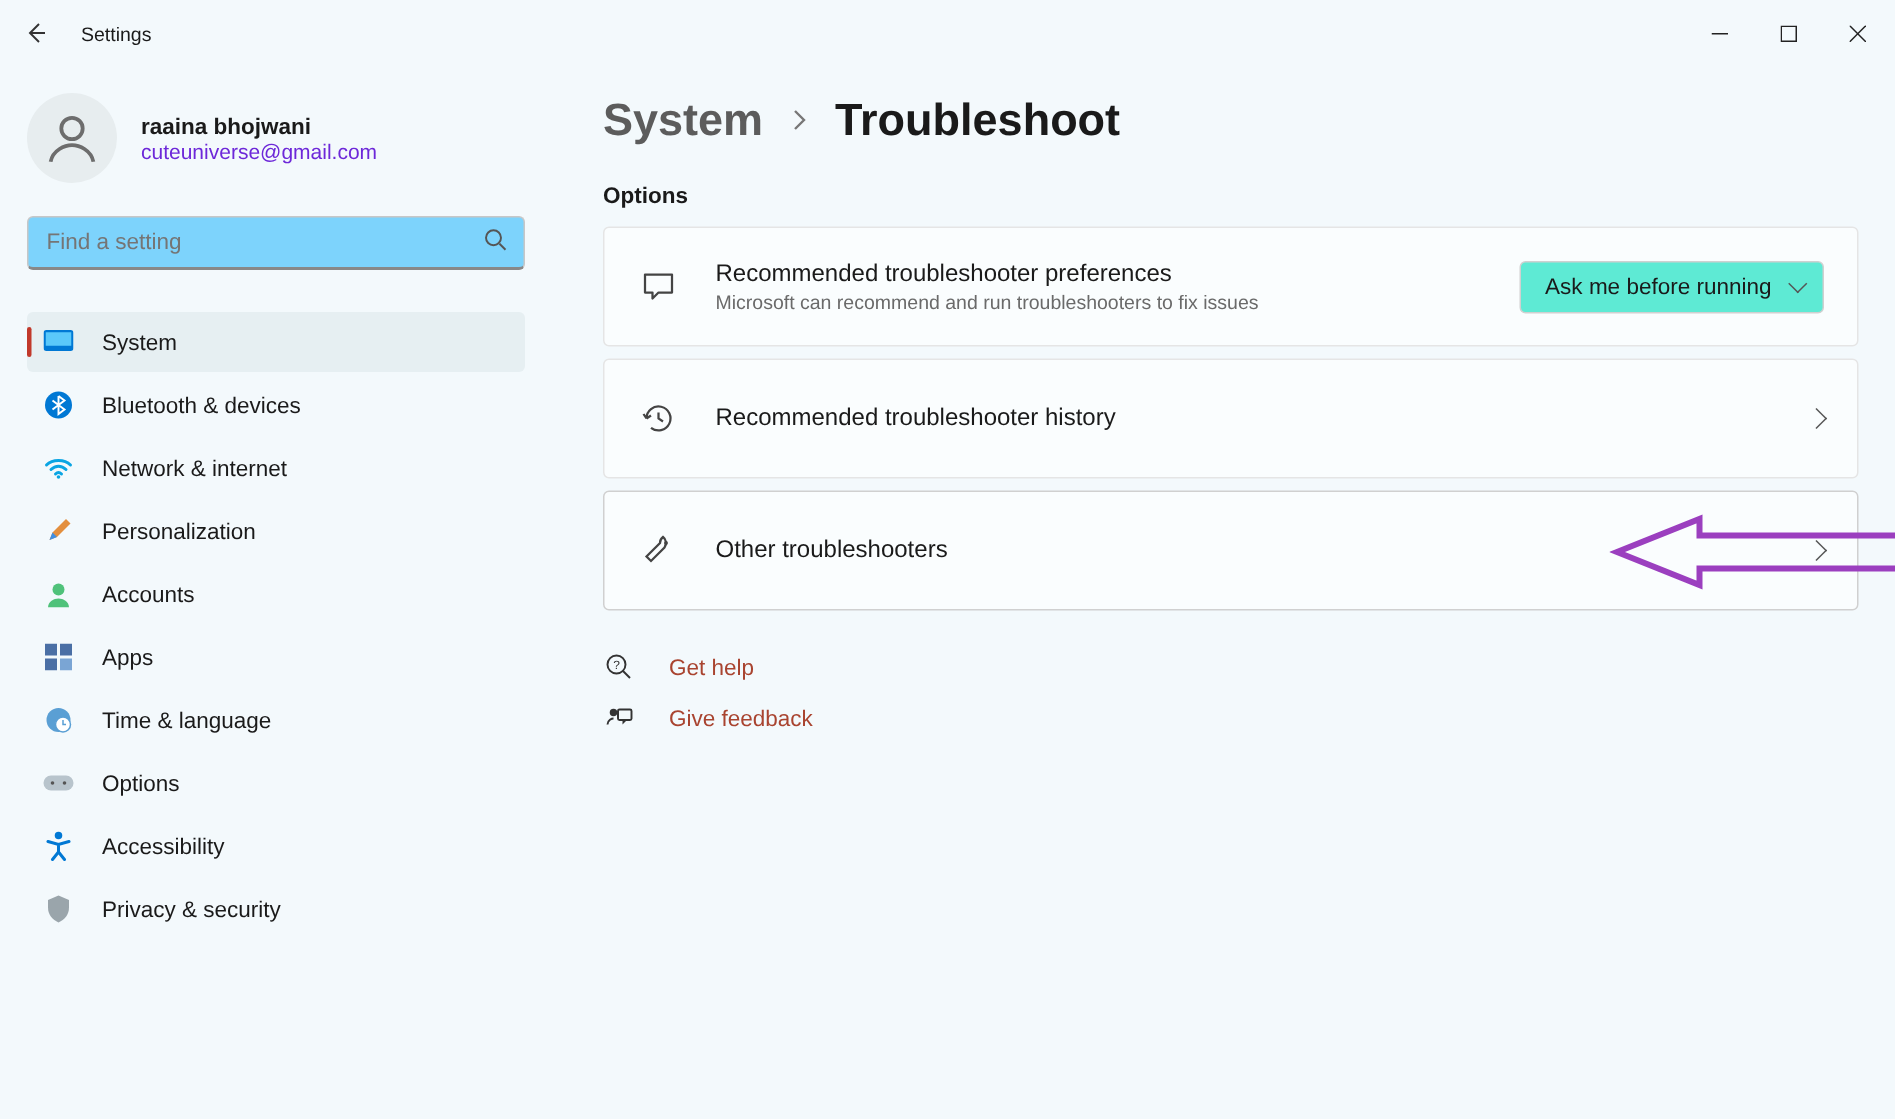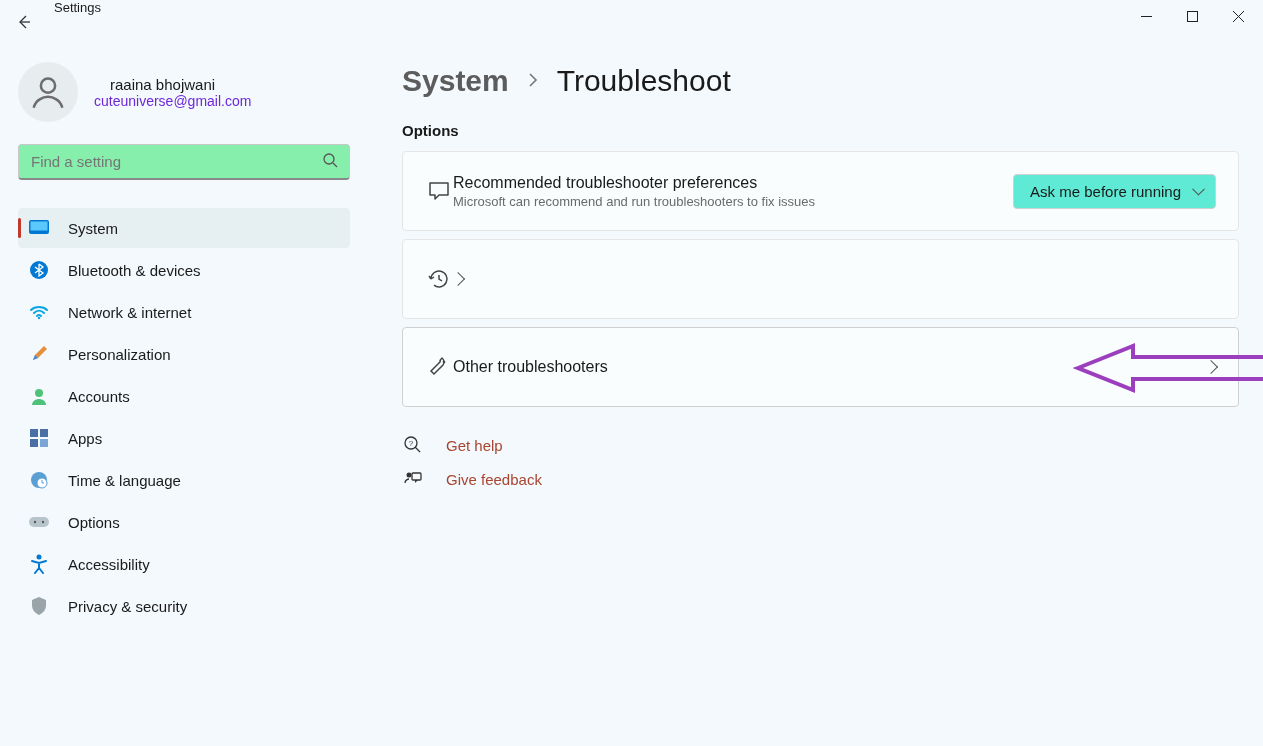--- a/index.html
+++ b/index.html
@@ -1,48 +1,48 @@
 <!DOCTYPE html>
 <html><head>
 <meta charset="utf-8">
 <style>
 * { margin: 0; padding: 0; box-sizing: border-box; font-family: "Segoe UI", sans-serif; }
 body { background: #f3f9fc; width: 1263px; height: 746px; overflow: hidden; color: #1a1a1a; }
 
-.titlebar { height: 44px; display: flex; align-items: flex-start; padding: 0 2px; }
+.titlebar { height: 44px; display: flex; align-items: center; padding: 0 2px; }
 .titlebar .back { width: 44px; height: 44px; display: flex; align-items: center; justify-content: center; cursor: pointer; }
 .titlebar .title { font-size: 13px; margin-left: 8px; }
 .win-controls { margin-left: auto; display: flex; }
 .win-controls .wc { width: 46px; height: 32px; display: flex; align-items: center; justify-content: center; cursor: pointer; }
 
 .container { display: flex; height: calc(100% - 44px); }
 .sidebar { width: 368px; padding: 8px 18px 0 18px; display: flex; flex-direction: column; }
 .account { display: flex; align-items: center; gap: 16px; padding: 10px 0 22px 0; }
 .avatar { width: 60px; height: 60px; border-radius: 50%; background: #e7edef; display: flex; align-items: center; justify-content: center; }
-.account-name { font-size: 15px; font-weight: 400; margin-left: 16px; }
+.account-name { font-size: 15px; font-weight: 700; }
 .account-email { font-size: 14px; color: #6d28d9; }
 
 .search { position: relative; margin-bottom: 28px; }
-.search input { width: 100%; height: 36px; border: 1px solid #c7c7c7; border-bottom: 2px solid #888; border-radius: 4px; background: #86efac; padding: 0 40px 0 12px; font-size: 15px; outline: none; }
+.search input { width: 100%; height: 36px; border: 1px solid #c7c7c7; border-bottom: 2px solid #888; border-radius: 4px; background: #7dd3fc; padding: 0 40px 0 12px; font-size: 15px; outline: none; }
 .search .sicon { position: absolute; right: 12px; top: 50%; transform: translateY(-50%); }
 
 .nav { display: flex; flex-direction: column; gap: 2px; }
 .nav-item { display: flex; align-items: center; gap: 18px; height: 40px; padding: 0 10px 0 10px; border-radius: 4px; cursor: pointer; font-size: 15px; position: relative; }
 .nav-item.active { background: #e6eff2; }
 .nav-item.active::before { content: ""; position: absolute; left: 0; top: 10px; bottom: 10px; width: 3px; background: #c1392b; border-radius: 2px; }
 .nav-icon { width: 22px; height: 22px; display: flex; align-items: center; justify-content: center; }
 
 .main { flex: 1; padding: 20px 24px 0 34px; overflow-y: auto; }
 .breadcrumb { display: flex; align-items: center; gap: 18px; margin-bottom: 24px; }
 .crumb-link { font-size: 30px; font-weight: 600; color: #5c5c5c; cursor: pointer; }
 .crumb-sep { font-size: 22px; color: #888; }
-.crumb-current { font-size: 30px; font-weight: 400; }
+.crumb-current { font-size: 30px; font-weight: 700; }
 .section-label { font-size: 15px; font-weight: 700; margin-bottom: 12px; }
 
-.card { border: 1px solid #e5e5e5; border-radius: 4px; background: #fafdfe; margin-bottom: 8px; display: flex; align-items: center; padding: 18px 22px; cursor: pointer; min-height: 80px; position: relative; }
+.card { border: 1px solid #e5e5e5; border-radius: 4px; background: #fafdfe; margin-bottom: 8px; display: flex; align-items: center; padding: 18px 22px; gap: 24px; cursor: pointer; min-height: 80px; position: relative; }
 .card.highlight { border: 1px solid #d0d0d0; justify-content: space-between; }
 .card-icon { width: 28px; display: flex; justify-content: center; }
 .card-body { flex: 1; }
 .card-title { font-size: 16px; }
 .card-sub { font-size: 13px; color: #6a6a6a; margin-top: 2px; }
 .card-action { margin-left: auto; }
 .dropdown { border: 1px solid #d0d0d0; border-radius: 4px; background: #5eead4; padding: 8px 34px 8px 16px; font-size: 15px; position: relative; cursor: pointer; text-align: center; }
 .dropdown::after { content: ""; position: absolute; right: 12px; top: 50%; width: 8px; height: 8px; border-right: 1.5px solid #555; border-bottom: 1.5px solid #555; transform: translateY(-70%) rotate(45deg); }
 .chevron { width: 10px; height: 10px; border-right: 1.5px solid #555; border-bottom: 1.5px solid #555; transform: rotate(-45deg); }
 
@@ -234,20 +234,23 @@
       </div>
     </div>
 
     <div class="card">
       <div class="card-icon">
         <svg width="24" height="24" viewBox="0 0 24 24">
             <path d="M4 12a8 8 0 1 1 3 6.2M4 12l-2-3m2 3 3-2" fill="none" stroke="#444" stroke-width="1.5"></path>
             <path d="M12 8v4l3 2" stroke="#444" stroke-width="1.5" fill="none"></path>
           </svg>
       </div>
+      <div class="card-body">
+        <div class="card-title">Recommended troubleshooter history</div>
+      </div>
       <div class="chevron"></div>
     </div>
 
     <div class="card highlight">
       <div class="card-icon">
         <svg width="24" height="24" viewBox="0 0 24 24">
             <path d="M15 3a5 5 0 0 1 1 7l-9 9-3-3 9-9a5 5 0 0 1 2-4z" fill="none" stroke="#444" stroke-width="1.5"></path>
             <circle cx="17" cy="7" r="1.3" fill="#444"></circle>
           </svg>
       </div>

